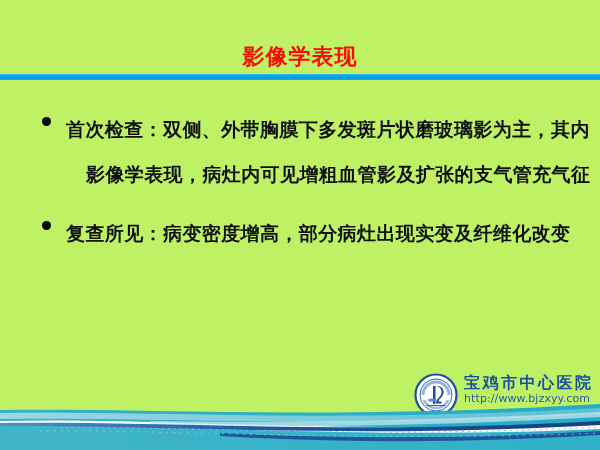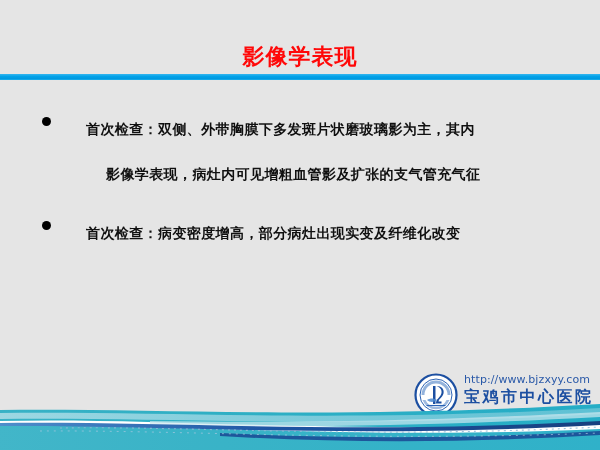--- a/index.html
+++ b/index.html
@@ -10,21 +10,21 @@
   body {
     width: 600px;
     height: 450px;
     overflow: hidden;
     font-family: "DejaVu Sans", "Liberation Sans", sans-serif;
   }
   #slide {
     position: relative;
     width: 600px;
     height: 450px;
-    background: #e5e5e5;
+    background: #bef264;
     overflow: hidden;
   }
 
   
   #slide-title {
     position: absolute;
     left: 0;
     top: 44px;
     width: 600px;
     text-align: center;
@@ -69,27 +69,26 @@
     left: 6px;
     top: 10px;
     width: 9px;
     height: 9px;
     border-radius: 50%;
     background: #000000;
   }
   .bullet-text {
     display: block;
     color: #101010;
-    font-size: 14px;
+    font-size: 19px;
     font-weight: bold;
     line-height: 45px;
     letter-spacing: 0.4px;
     white-space: nowrap;
     font-family: "DejaVu Sans", "Liberation Sans", sans-serif;
-    margin-left: 20px;
   }
   .bullet-text.indent-cont {
     padding-left: 20px;
   }
 
   
   #footer-logo {
     position: absolute;
     left: 414px;
     top: 373px;
@@ -155,21 +154,21 @@
   <div id="body-list">
 
     <div class="bullet-row">
       <span class="bullet-dot"></span>
       <span class="bullet-text">首次检查：双侧、外带胸膜下多发斑片状磨玻璃影为主，其内</span>
       <span class="bullet-text indent-cont">影像学表现，病灶内可见增粗血管影及扩张的支气管充气征</span>
     </div>
 
     <div class="bullet-row">
       <span class="bullet-dot"></span>
-      <span class="bullet-text">首次检查：病变密度增高，部分病灶出现实变及纤维化改变</span>
+      <span class="bullet-text">复查所见：病变密度增高，部分病灶出现实变及纤维化改变</span>
     </div>
 
   </div>
 
   <div id="footer-logo">
 
     <div id="logo-mark">
       <svg viewBox="0 0 44 44" width="44" height="44">
         <circle cx="22" cy="22" r="20.5" fill="#ffffff" stroke="#1C4FA1" stroke-width="2.2"></circle>
         <circle cx="22" cy="22" r="16" fill="#ffffff" stroke="#2C63B5" stroke-width="1"></circle>
@@ -177,22 +176,22 @@
         <path d="M22 7.5 A14.5 14.5 0 0 0 7.5 22 L10.5 22 A11.5 11.5 0 0 1 22 10.5 Z" fill="#3D74C0" opacity="0.55"></path>
         <path d="M8.5 27 A14.5 14.5 0 0 0 35.5 27 L32.5 27 A11.5 11.5 0 0 1 11.5 27 Z" fill="#3D74C0" opacity="0.5"></path>
         <path d="M19 13 L19 31 L21.5 31 L21.5 13 Z" fill="#1C4FA1"></path>
         <path d="M22.5 13 C27 14.5 28.5 18 27 21.5 C25.5 25 22 26 22 30.5 L27.5 30.5 L27.5 28.5 L24.5 28.5 C25 25.5 28.5 24.5 29.5 20.5 C30.5 16 27.5 13 22.5 13 Z" fill="#1C4FA1"></path>
         <path d="M13 27 C16 25 20 25 23 27 C20.5 29.5 15.5 29.5 13 27 Z" fill="#4D8AD0" opacity="0.85"></path>
         <path d="M12.5 32.5 L31.5 32.5" stroke="#2C63B5" stroke-width="1.1"></path>
       </svg>
     </div>
 
     <div id="logo-text-block">
+      <span id="hospital-name">宝鸡市中心医院</span>
       <span id="hospital-url">http://www.bjzxyy.com</span>
-      <span id="hospital-name">宝鸡市中心医院</span>
     </div>
 
   </div>
 
   <div id="bottom-wave">
     <svg viewBox="0 0 600 60" preserveAspectRatio="none">
       <defs>
         <linearGradient id="gTeal" x1="0" y1="0" x2="1" y2="0">
           <stop offset="0%" stop-color="#38B2C6"></stop>
           <stop offset="35%" stop-color="#2FAFC4"></stop>

